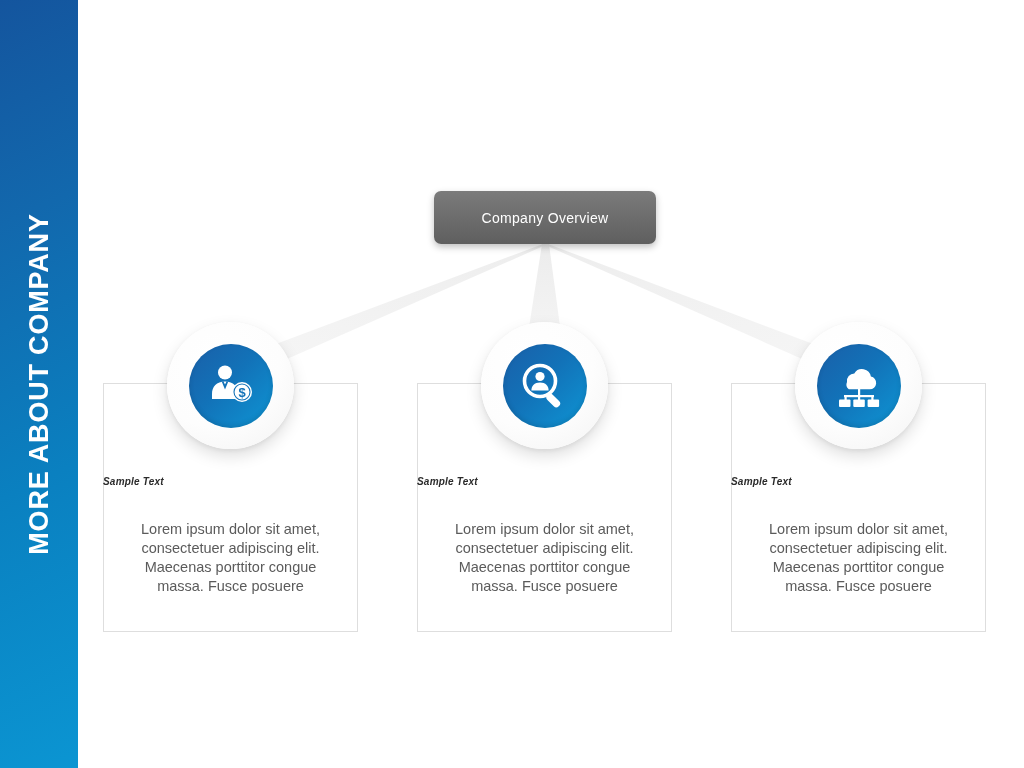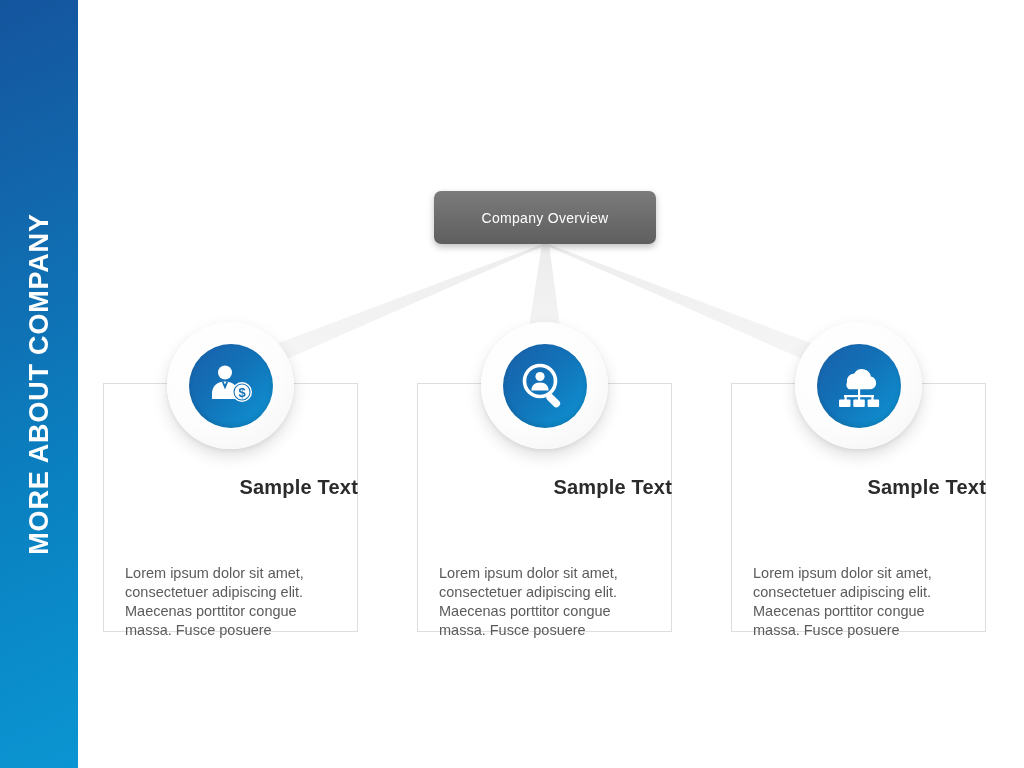--- a/index.html
+++ b/index.html
@@ -90,36 +90,36 @@
     height: 100%;
     border: 1px solid #dedede;
     box-sizing: border-box;
     background: transparent;
   }
   .card-title {
     position: absolute;
     left: 0;
     top: 93px;
     width: 100%;
-    text-align: right;
-    font-size: 20px;
+    text-align: left;
+    font-size: 10px;
     font-weight: bold;
     color: #2b2b2b;
     letter-spacing: 0.2px;
+    font-style: italic;
   }
   .card-body {
     position: absolute;
     left: 22px;
     top: 137px;
     width: 211px;
-    text-align: left;
+    text-align: center;
     font-size: 14.5px;
     line-height: 19px;
     color: #5b5b5b;
-    margin-top: 44px;
   }
 
   
   .badge {
     position: absolute;
     top: 322px;
     width: 127px;
     height: 127px;
     border-radius: 50%;
     background: radial-gradient(circle at 38% 32%, #ffffff 0%, #fdfdfd 55%, #f3f3f3 100%);

